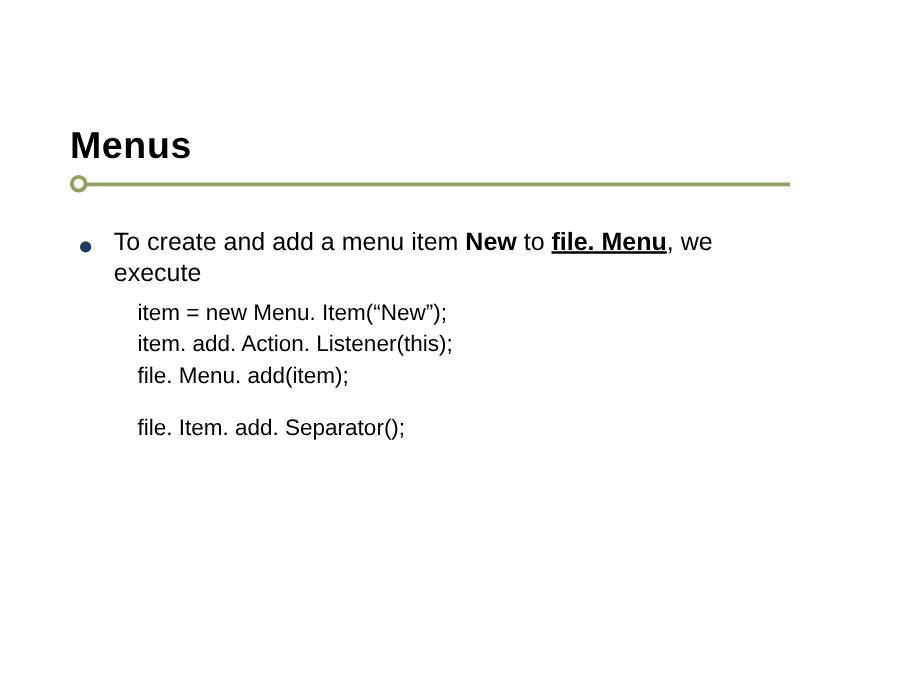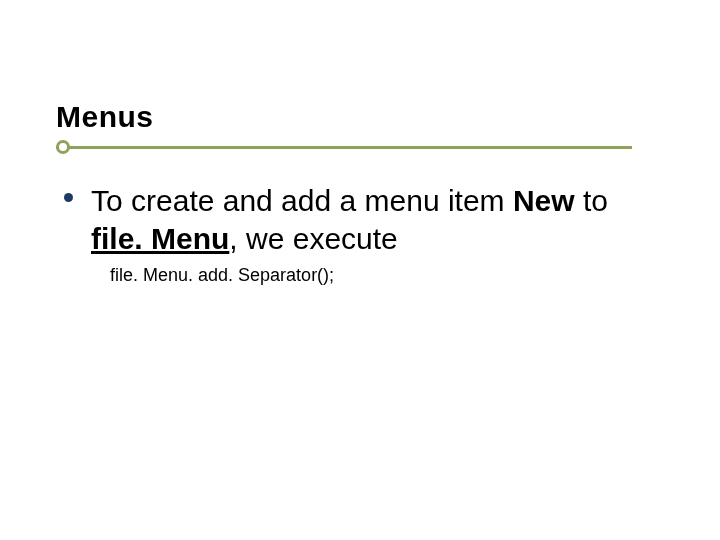--- a/index.html
+++ b/index.html
@@ -66,21 +66,21 @@
     width: 9px;
     height: 9px;
     background: #1f3a63;
     border-radius: 50%;
     flex: 0 0 auto;
     margin-top: 11px;
     margin-right: 18px;
     margin-left: 0px;
   }
   .p1 {
-    font-size: 30px;
+    font-size: 20px;
     line-height: 1.25;
   }
   .code-block {
     margin: 6px 0 16px 46px;
     font-size: 18px;
     line-height: 1.4;
   }
   .code-line {
     display: block;
   }
@@ -103,20 +103,25 @@
     <ul class="lvl1">
 
       <li>
         <span class="bullet1"></span>
         <span class="p1">
           <span>To create and add a menu item </span><span class="b">New</span><span> to </span><span class="b u">file. Menu</span><span>, we execute</span>
         </span>
       </li>
     </ul>
 
+    <div class="code-block">
+      <span class="code-line">item = new Menu. Item(“New”);</span>
+      <span class="code-line">item. add. Action. Listener(this);</span>
+      <span class="code-line">file. Menu. add(item);</span>
+    </div>
 
 
     <div class="code-block">
-      <span class="code-line">file. Menu. add. Separator();</span>
+      <span class="code-line">file. Item. add. Separator();</span>
     </div>
 
   </div>
 </div>
 
 </body></html>

